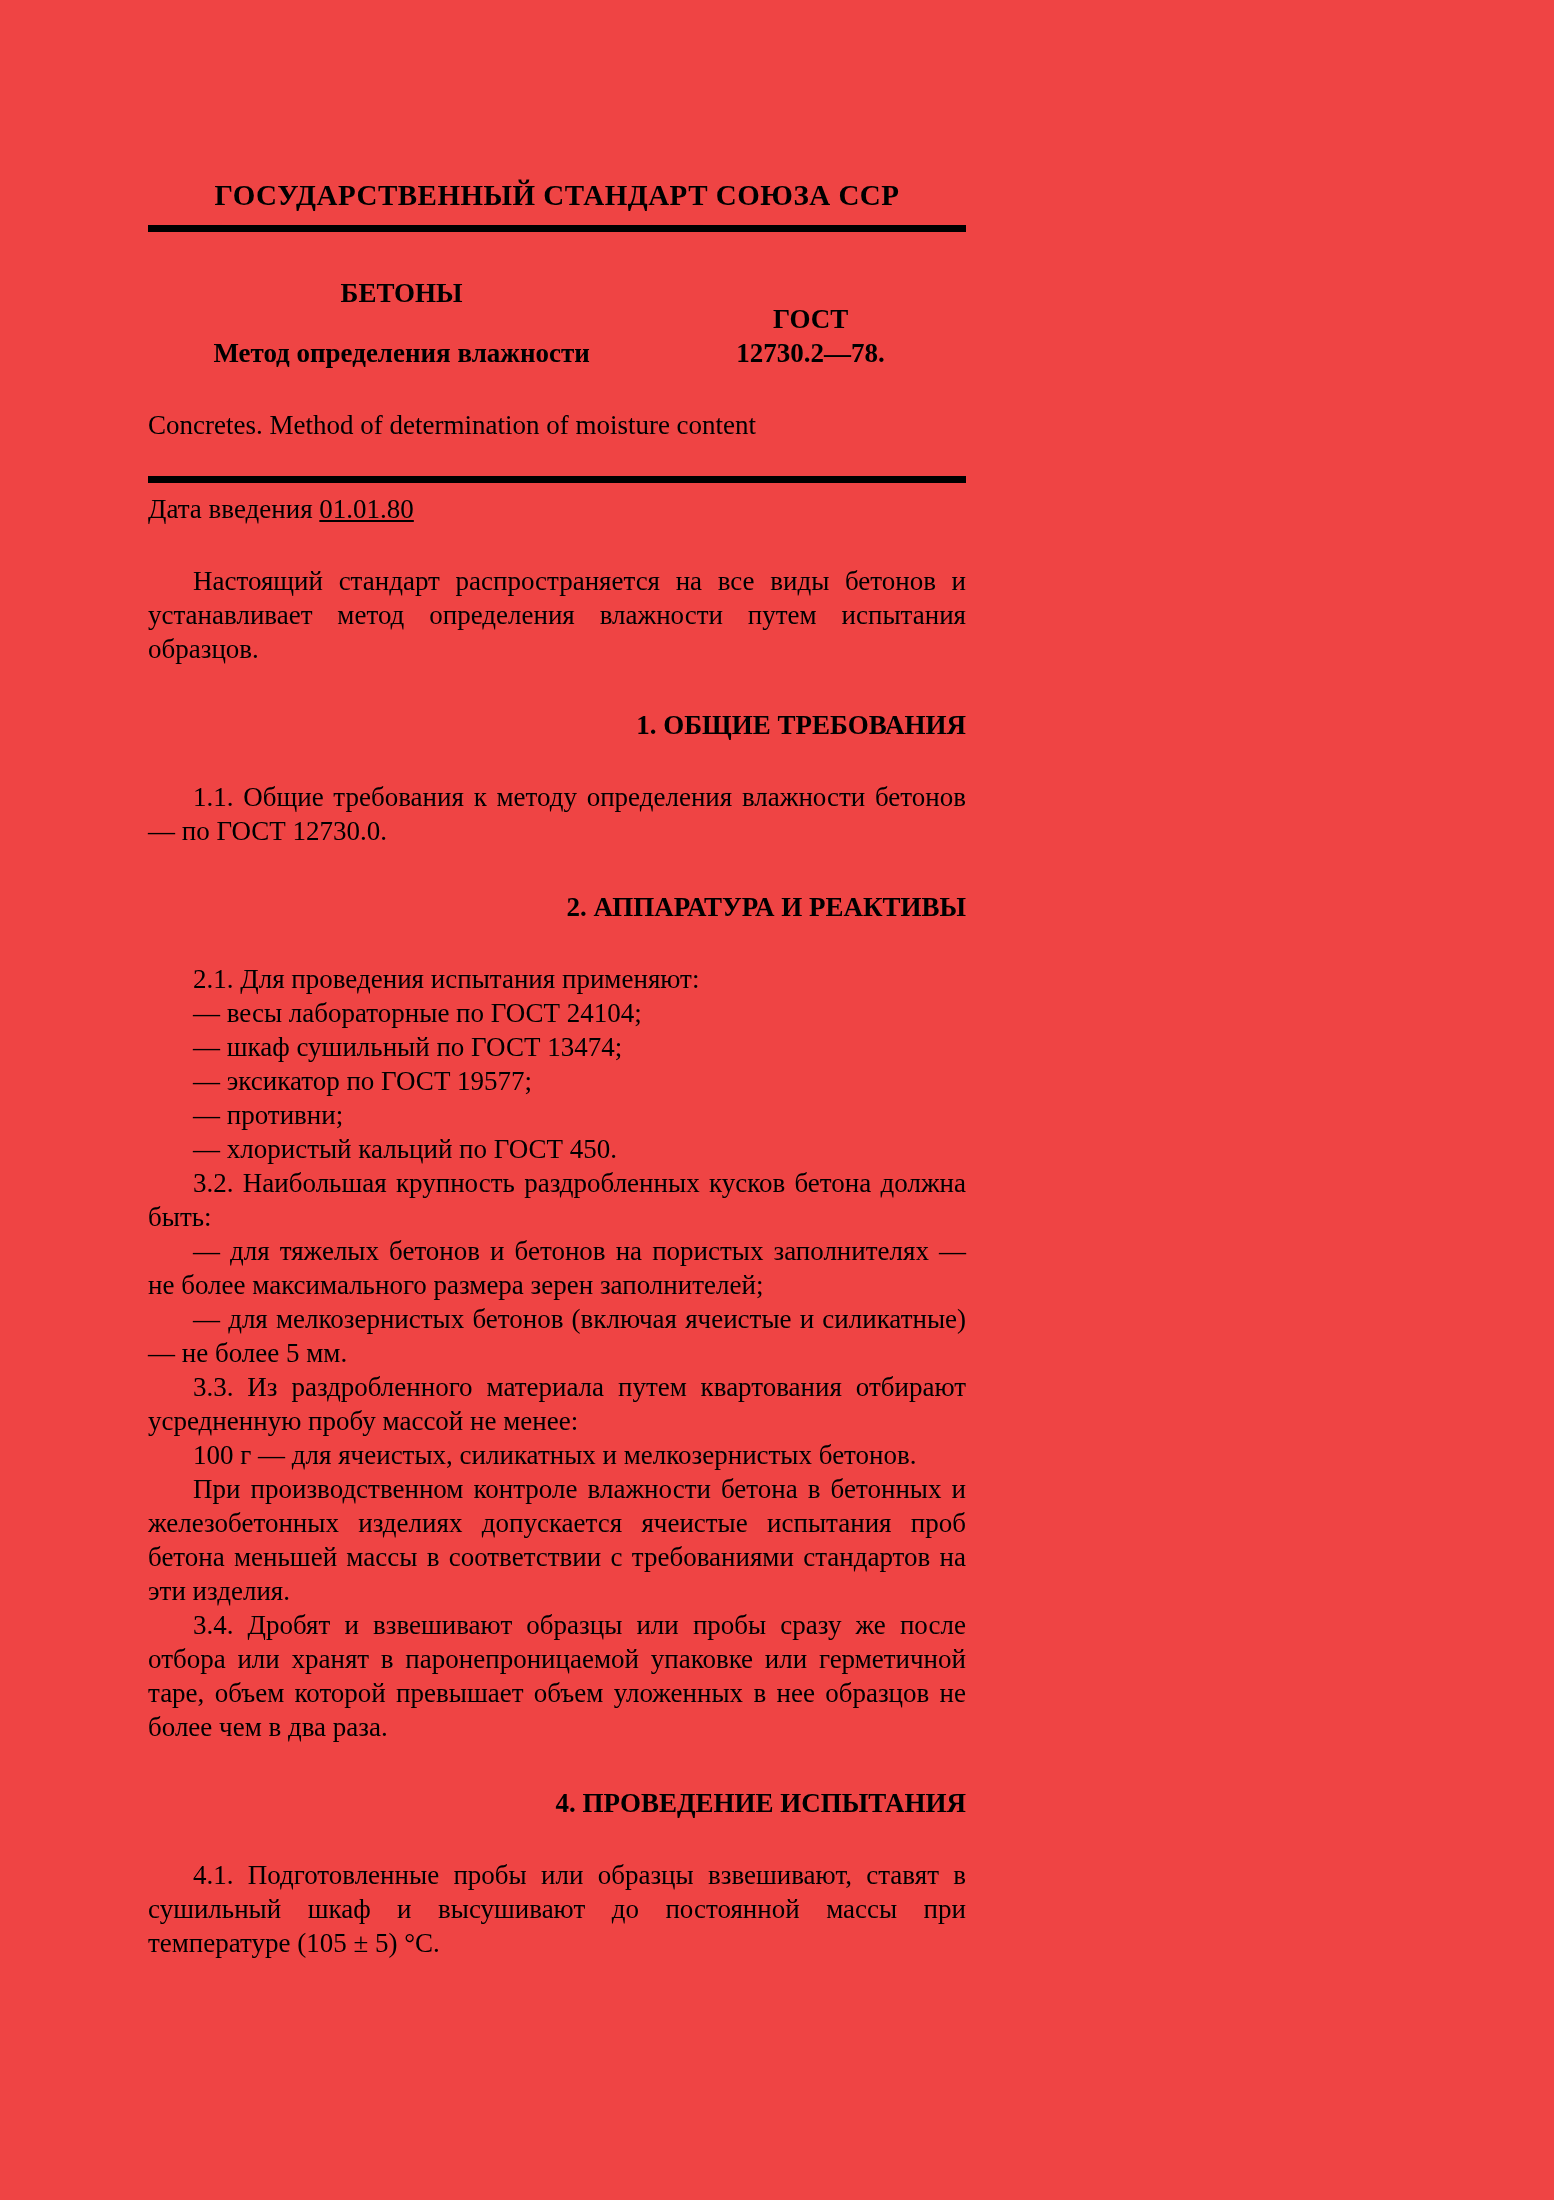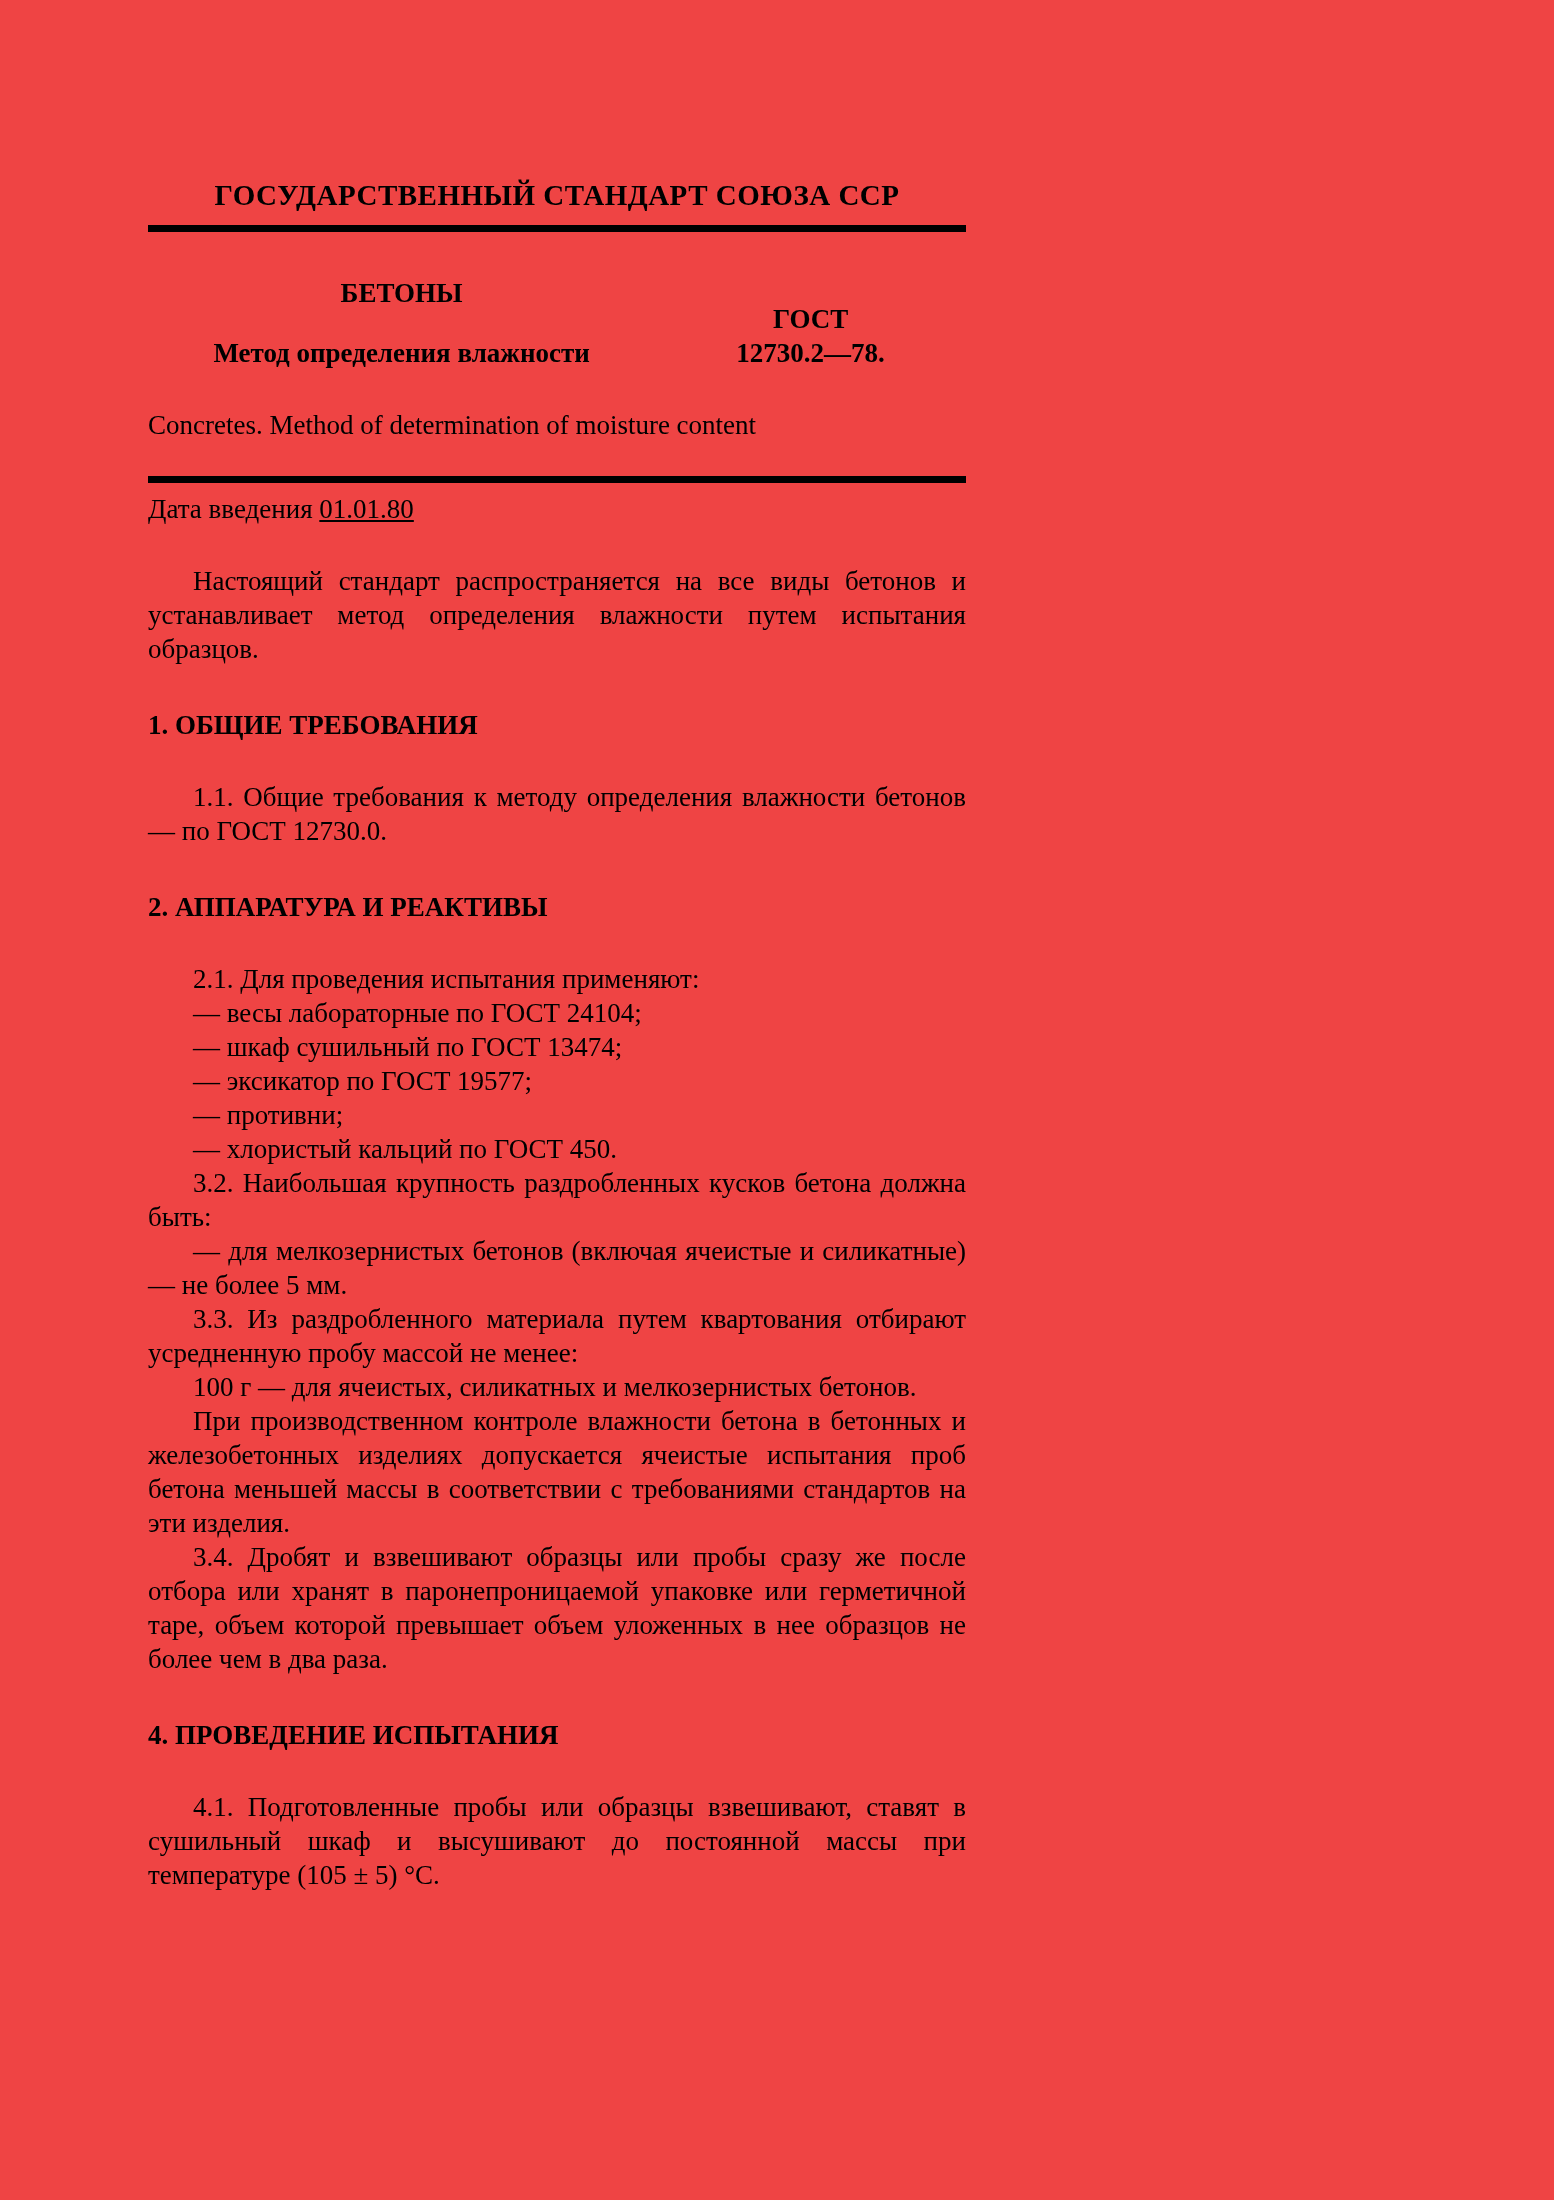--- a/index.html
+++ b/index.html
@@ -61,21 +61,21 @@
     margin-top: 9px;
   }
   .date-value {
     text-decoration: underline;
   }
   .intro-block { margin-top: 38px; }
   .section-heading {
     font-size: 27px;
     line-height: 34px;
     font-weight: bold;
-    text-align: left;
+    text-align: right;
     margin: 42px 0 38px 0;
   }
   .para {
     margin: 0;
     text-indent: 45px;
     text-align: justify;
   }
 </style>
 </head>
 <body>
@@ -112,20 +112,21 @@
 
     <div class="section-heading">2. АППАРАТУРА И РЕАКТИВЫ</div>
     <p class="para">2.1. Для проведения испытания применяют:</p>
     <p class="para">— весы лабораторные по ГОСТ 24104;</p>
     <p class="para">— шкаф сушильный по ГОСТ 13474;</p>
     <p class="para">— эксикатор по ГОСТ 19577;</p>
     <p class="para">— противни;</p>
     <p class="para">— хлористый кальций по ГОСТ 450.</p>
 
     <p class="para">3.2. Наибольшая крупность раздробленных кусков бетона должна быть:</p>
+    <p class="para">— для тяжелых бетонов и бетонов на пористых заполнителях — не более максимального размера зерен заполнителей;</p>
     <p class="para">— для мелкозернистых бетонов (включая ячеистые и силикатные) — не более 5 мм.</p>
     <p class="para">3.3. Из раздробленного материала путем квартования отбирают усредненную пробу массой не менее:</p>
     <p class="para">100 г — для ячеистых, силикатных и мелкозернистых бетонов.</p>
     <p class="para">При производственном контроле влажности бетона в бетонных и железобетонных изделиях допускается ячеистые испытания проб бетона меньшей массы в соответствии с требованиями стандартов на эти изделия.</p>
     <p class="para">3.4. Дробят и взвешивают образцы или пробы сразу же после отбора или хранят в паронепроницаемой упаковке или герметичной таре, объем которой превышает объем уложенных в нее образцов не более чем в два раза.</p>
 
     <div class="section-heading">4. ПРОВЕДЕНИЕ ИСПЫТАНИЯ</div>
     <p class="para">4.1. Подготовленные пробы или образцы взвешивают, ставят в сушильный шкаф и высушивают до постоянной массы при температуре (105 ± 5) °C.</p>
 
   </div>

